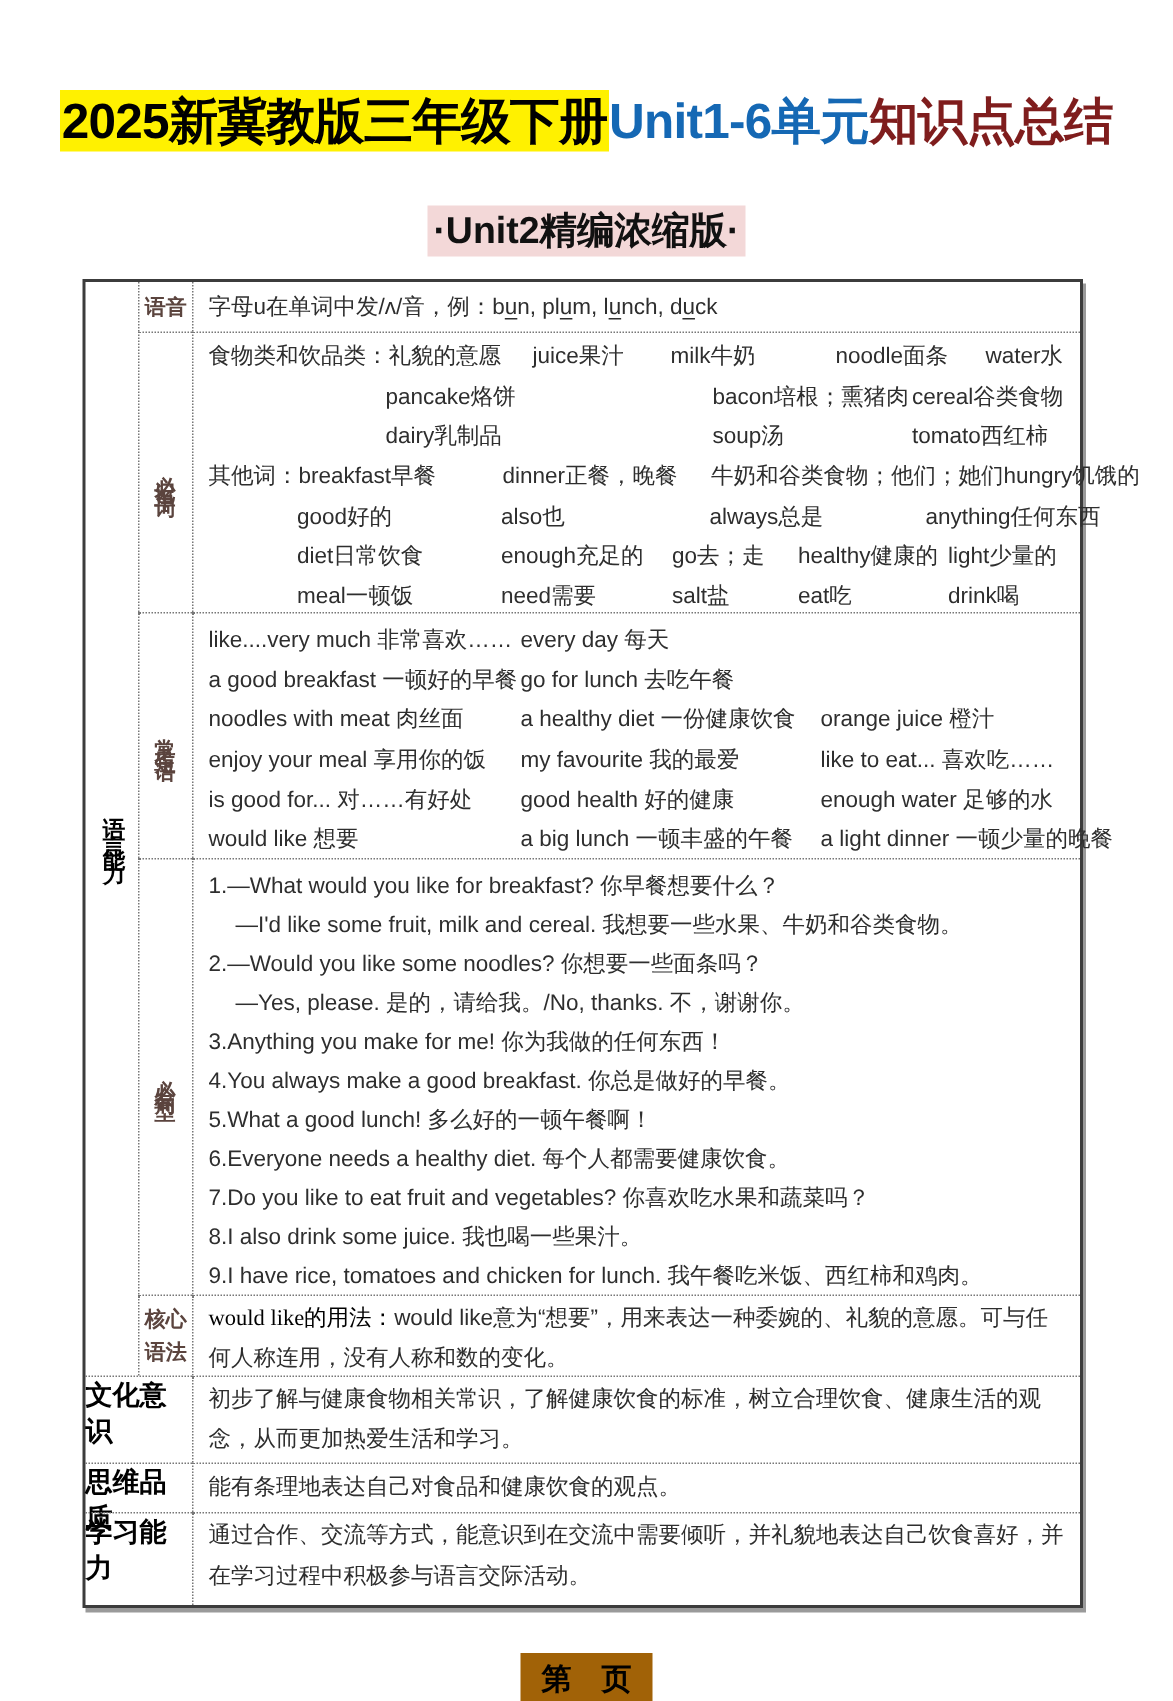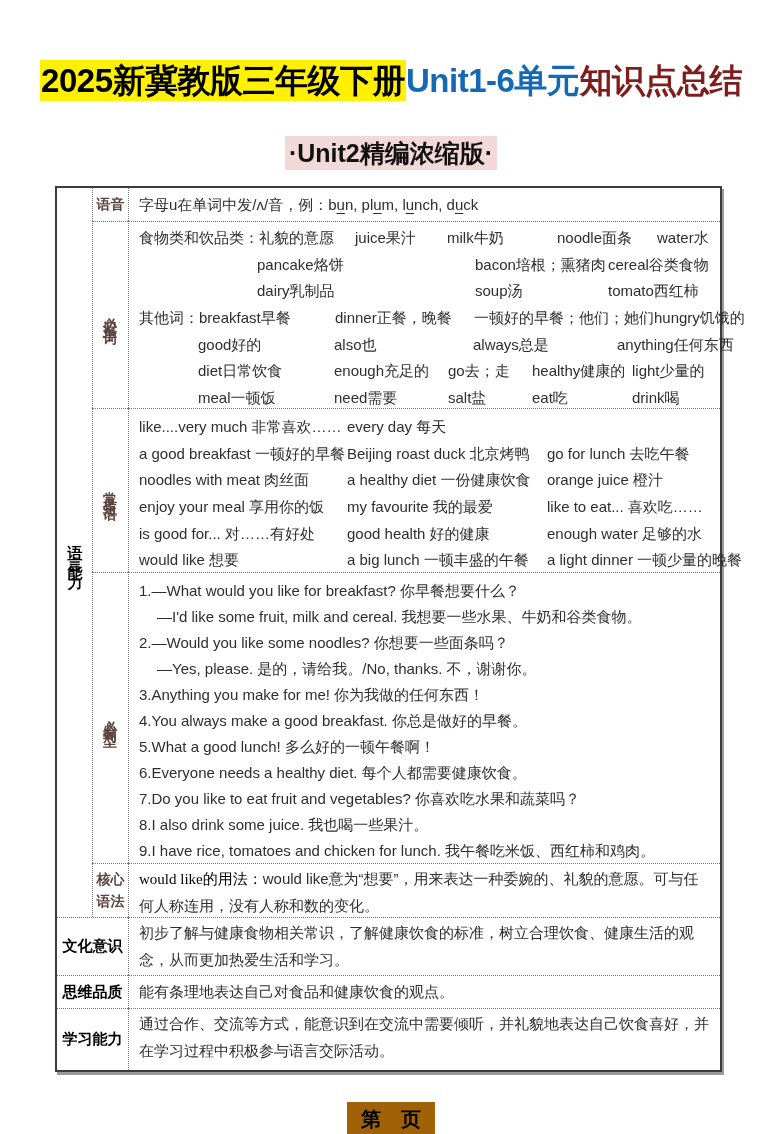--- a/index.html
+++ b/index.html
@@ -30,22 +30,22 @@
     grid-template-columns:35px 36px 1fr;
     grid-template-rows:33px 187px 164px 291px 54px 58px 33px 62px;
     background:#fff;
   }
   .cell { min-width:0; }
   .lang     { grid-column:1; grid-row:1/6; display:flex; align-items:center; justify-content:center; }
   .hdr      { grid-column:2; display:flex; align-items:center; justify-content:center;
               color:#5b443e; font-weight:700; font-size:14px; border-left:1px dotted #777; }
   .bodycell { grid-column:3; border-left:1px dotted #777; padding:3px 8px 3px 10px;
               font-size:15px; line-height:26px; color:#2e2e2e; }
-  .hdr2     { grid-column:1/3; display:flex; align-items:center; justify-content:center;
-              color:#000; font-weight:700; font-size:15px; }
+  .hdr2     { grid-column:1/3; display:flex; justify-content:center;
+              color:#000; font-weight:700; font-size:18px; }
   .r1{grid-row:1}.r2{grid-row:2}.r3{grid-row:3}.r4{grid-row:4}.r5{grid-row:5}
   .r6{grid-row:6}.r7{grid-row:7}.r8{grid-row:8}
   .cell.r2,.cell.r3,.cell.r4,.cell.r5,.cell.r6,.cell.r7,.cell.r8 { border-top:1px dotted #777; }
 
   .vert { writing-mode:vertical-lr; text-orientation:upright; letter-spacing:5px; }
   .lang .vert { font-weight:700; color:#000; font-size:15px; letter-spacing:10px; }
   .two  { display:block; width:32px; text-align:center; word-break:break-all; line-height:1.55; }
 
   
   .bodycell.r1 { display:flex; align-items:center; }
@@ -110,37 +110,36 @@
       <div><span>字母u在单词中发/ʌ/音，例：</span><span>b</span><span class="useg">u</span><span>n, pl</span><span class="useg">u</span><span>m, l</span><span class="useg">u</span><span>nch, d</span><span class="useg">u</span><span>ck</span></div>
     </div>
 
     <div class="cell hdr r2">
       <span class="vert">必记单词</span>
     </div>
     <div class="cell bodycell r2" id="vocab">
         <div class="vline ln-f1"><span class="vlead">食物类和饮品类：</span><span class="vitem i0">礼貌的意愿</span><span class="vitem i1">juice果汁</span><span class="vitem i2">milk牛奶</span><span class="vitem i3">noodle面条</span><span class="vitem i4">water水</span></div>
         <div class="vline ln-f2"><span class="vitem i0">pancake烙饼</span><span class="vitem i1">bacon培根；熏猪肉</span><span class="vitem i2">cereal谷类食物</span></div>
         <div class="vline ln-f3"><span class="vitem i0">dairy乳制品</span><span class="vitem i1">soup汤</span><span class="vitem i2">tomato西红柿</span></div>
-        <div class="vline ln-o1"><span class="vlead">其他词：</span><span class="vitem i0">breakfast早餐</span><span class="vitem i1">dinner正餐，晚餐</span><span class="vitem i2">一顿好的早餐；他们；她们</span><span class="vitem i3">hungry饥饿的</span></div>
+        <div class="vline ln-o1"><span class="vlead">其他词：</span><span class="vitem i0">breakfast早餐</span><span class="vitem i1">dinner正餐，晚餐</span><span class="vitem i2">牛奶和谷类食物；他们；她们</span><span class="vitem i3">hungry饥饿的</span></div>
         <div class="vline ln-o2"><span class="vitem i0">good好的</span><span class="vitem i1">also也</span><span class="vitem i2">always总是</span><span class="vitem i3">anything任何东西</span></div>
         <div class="vline ln-o3"><span class="vitem i0">diet日常饮食</span><span class="vitem i1">enough充足的</span><span class="vitem i2">go去；走</span><span class="vitem i3">healthy健康的</span><span class="vitem i4">light少量的</span></div>
         <div class="vline ln-o4"><span class="vitem i0">meal一顿饭</span><span class="vitem i1">need需要</span><span class="vitem i2">salt盐</span><span class="vitem i3">eat吃</span><span class="vitem i4">drink喝</span></div>
       </div>
 
     <div class="cell hdr r3">
       <span class="vert">常考短语</span>
     </div>
     <div class="cell bodycell r3" id="phrases">
         <div class="prow">
           <span class="pcell">like....very much 非常喜欢……</span>
           <span class="pcell">every day 每天</span>
         </div>
         <div class="prow">
           <span class="pcell">a good breakfast 一顿好的早餐</span>
-          <span class="pcell">Beijing roast duck 北京烤鸭</span>
           <span class="pcell">go for lunch 去吃午餐</span>
         </div>
         <div class="prow">
           <span class="pcell">noodles with meat 肉丝面</span>
           <span class="pcell">a healthy diet 一份健康饮食</span>
           <span class="pcell">orange juice 橙汁</span>
         </div>
         <div class="prow">
           <span class="pcell">enjoy your meal 享用你的饭</span>
           <span class="pcell">my favourite 我的最爱</span>

